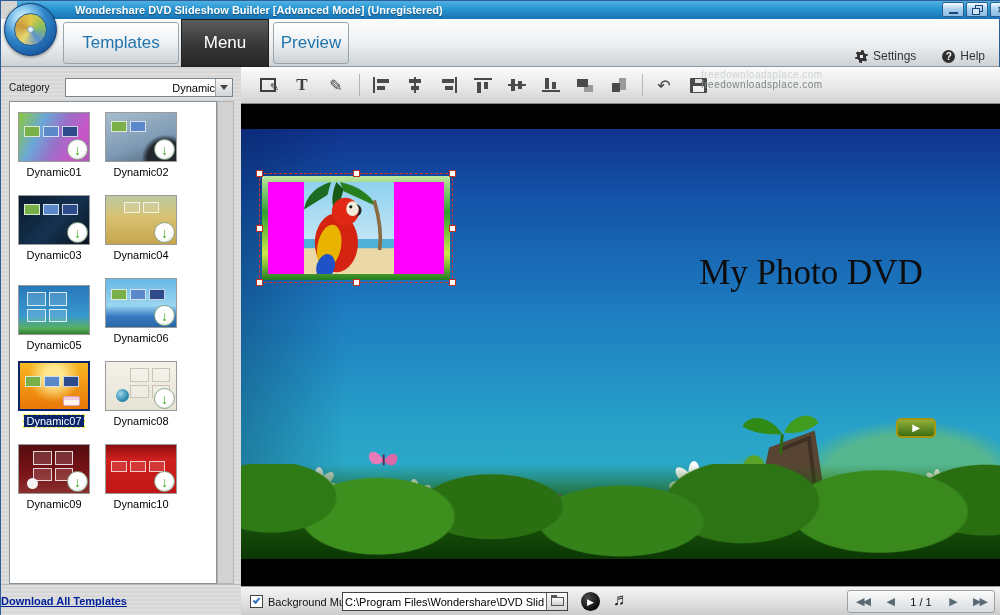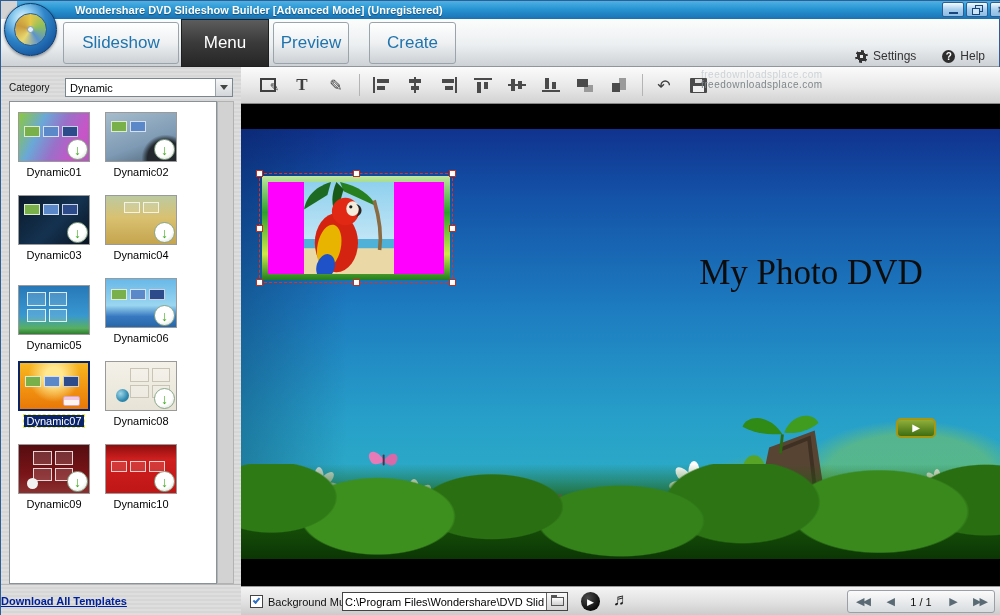--- a/index.html
+++ b/index.html
@@ -56,21 +56,21 @@
   .qmark { width:13px; height:13px; border-radius:50%; background:#2e2e2e; color:#fff;
     font-size:10px; font-weight:bold; display:flex; align-items:center; justify-content:center; }
 
   
   #sidebar { position:absolute; left:0; top:66px; width:240px; height:549px;
     background:repeating-linear-gradient(180deg,#d6d6d6 0 2px,#dedede 2px 4px); }
   #catrow { position:absolute; left:0; top:0; width:100%; height:34px; }
   #catlabel { position:absolute; left:8px; top:15px; font-size:10px; color:#111; }
   #catdrop { position:absolute; left:64px; top:11px; width:168px; height:19px;
     background:#fff; border:1px solid #7a868f; display:flex; align-items:center; }
-  #catdrop .val { flex:1; font-size:11px; padding-left:4px; color:#000; }
+  #catdrop .val { flex:1; font-size:11px; padding-left:4px; color:#000;text-align:right; }
   #catdrop .btn { width:17px; height:17px; border-left:1px solid #9aa4ab;
     background:linear-gradient(#f6f6f6,#d2d6da); display:flex; align-items:center; justify-content:center; }
   #catdrop .tri { width:0; height:0; border-left:4px solid transparent;
     border-right:4px solid transparent; border-top:5px solid #444; }
   #tpl-panel { position:absolute; left:8px; top:34px; width:208px; height:483px;
     background:#fff; border:1px solid #8a9299; }
   #tpl-scroll { position:absolute; left:216px; top:34px; width:17px; height:483px;
     background:#d2d2d2; border:1px solid #b2b2b2; }
   .tpl { position:absolute; width:78px; text-align:center; }
   .thumb { position:relative; width:72px; height:50px; margin:0 auto;
@@ -234,24 +234,23 @@
           <span class="bx1"></span>
           <span class="bx2"></span>
         </div>
       <div class="wbtn">
           <span class="x">×</span>
         </div>
     </div>
   </div>
 
   <div id="tabbar">
-    <div class="tab" id="tab-slideshow">Slideshow</div>
+    <div class="tab" id="tab-slideshow">Templates</div>
     <div class="tab active" id="tab-menu">Menu</div>
     <div class="tab" id="tab-preview">Preview</div>
-    <div class="tab" id="tab-create">Create</div>
     <div class="topright">
       <div class="trbtn">
         <span class="gear"></span>
         <span>Settings</span>
       </div>
       <div class="trbtn">
         <span class="qmark">?</span>
         <span>Help</span>
       </div>
     </div>

